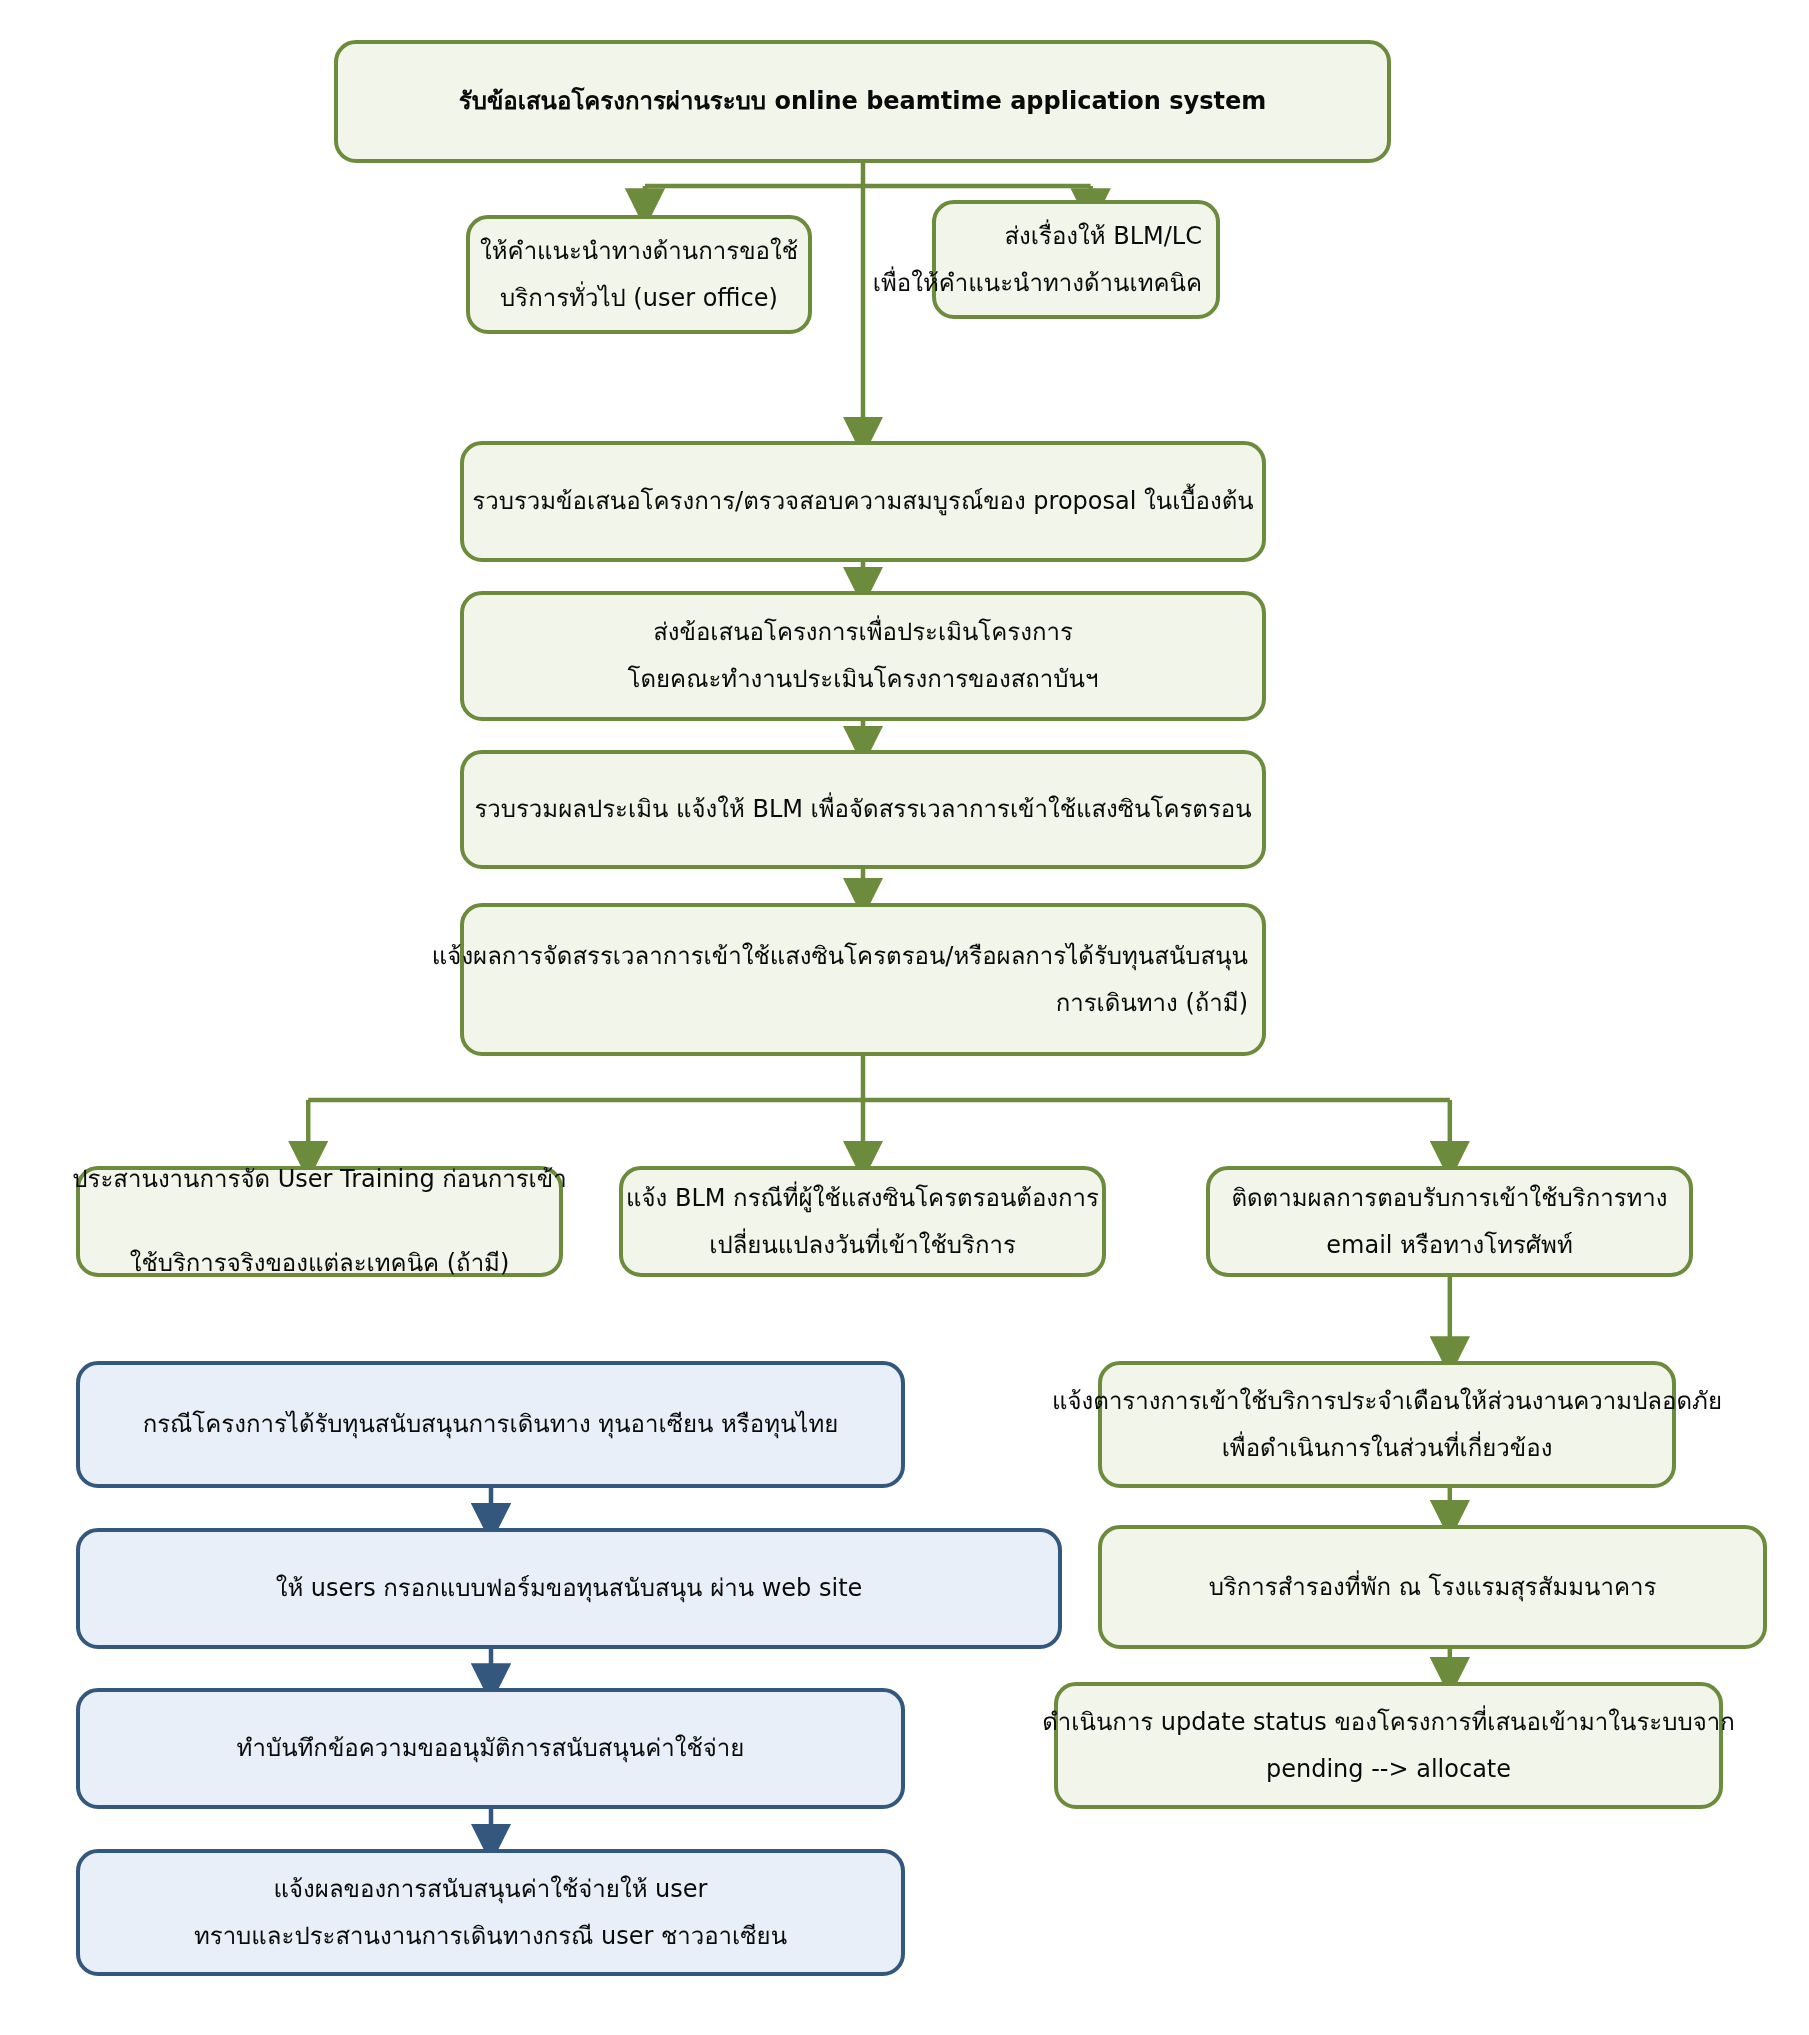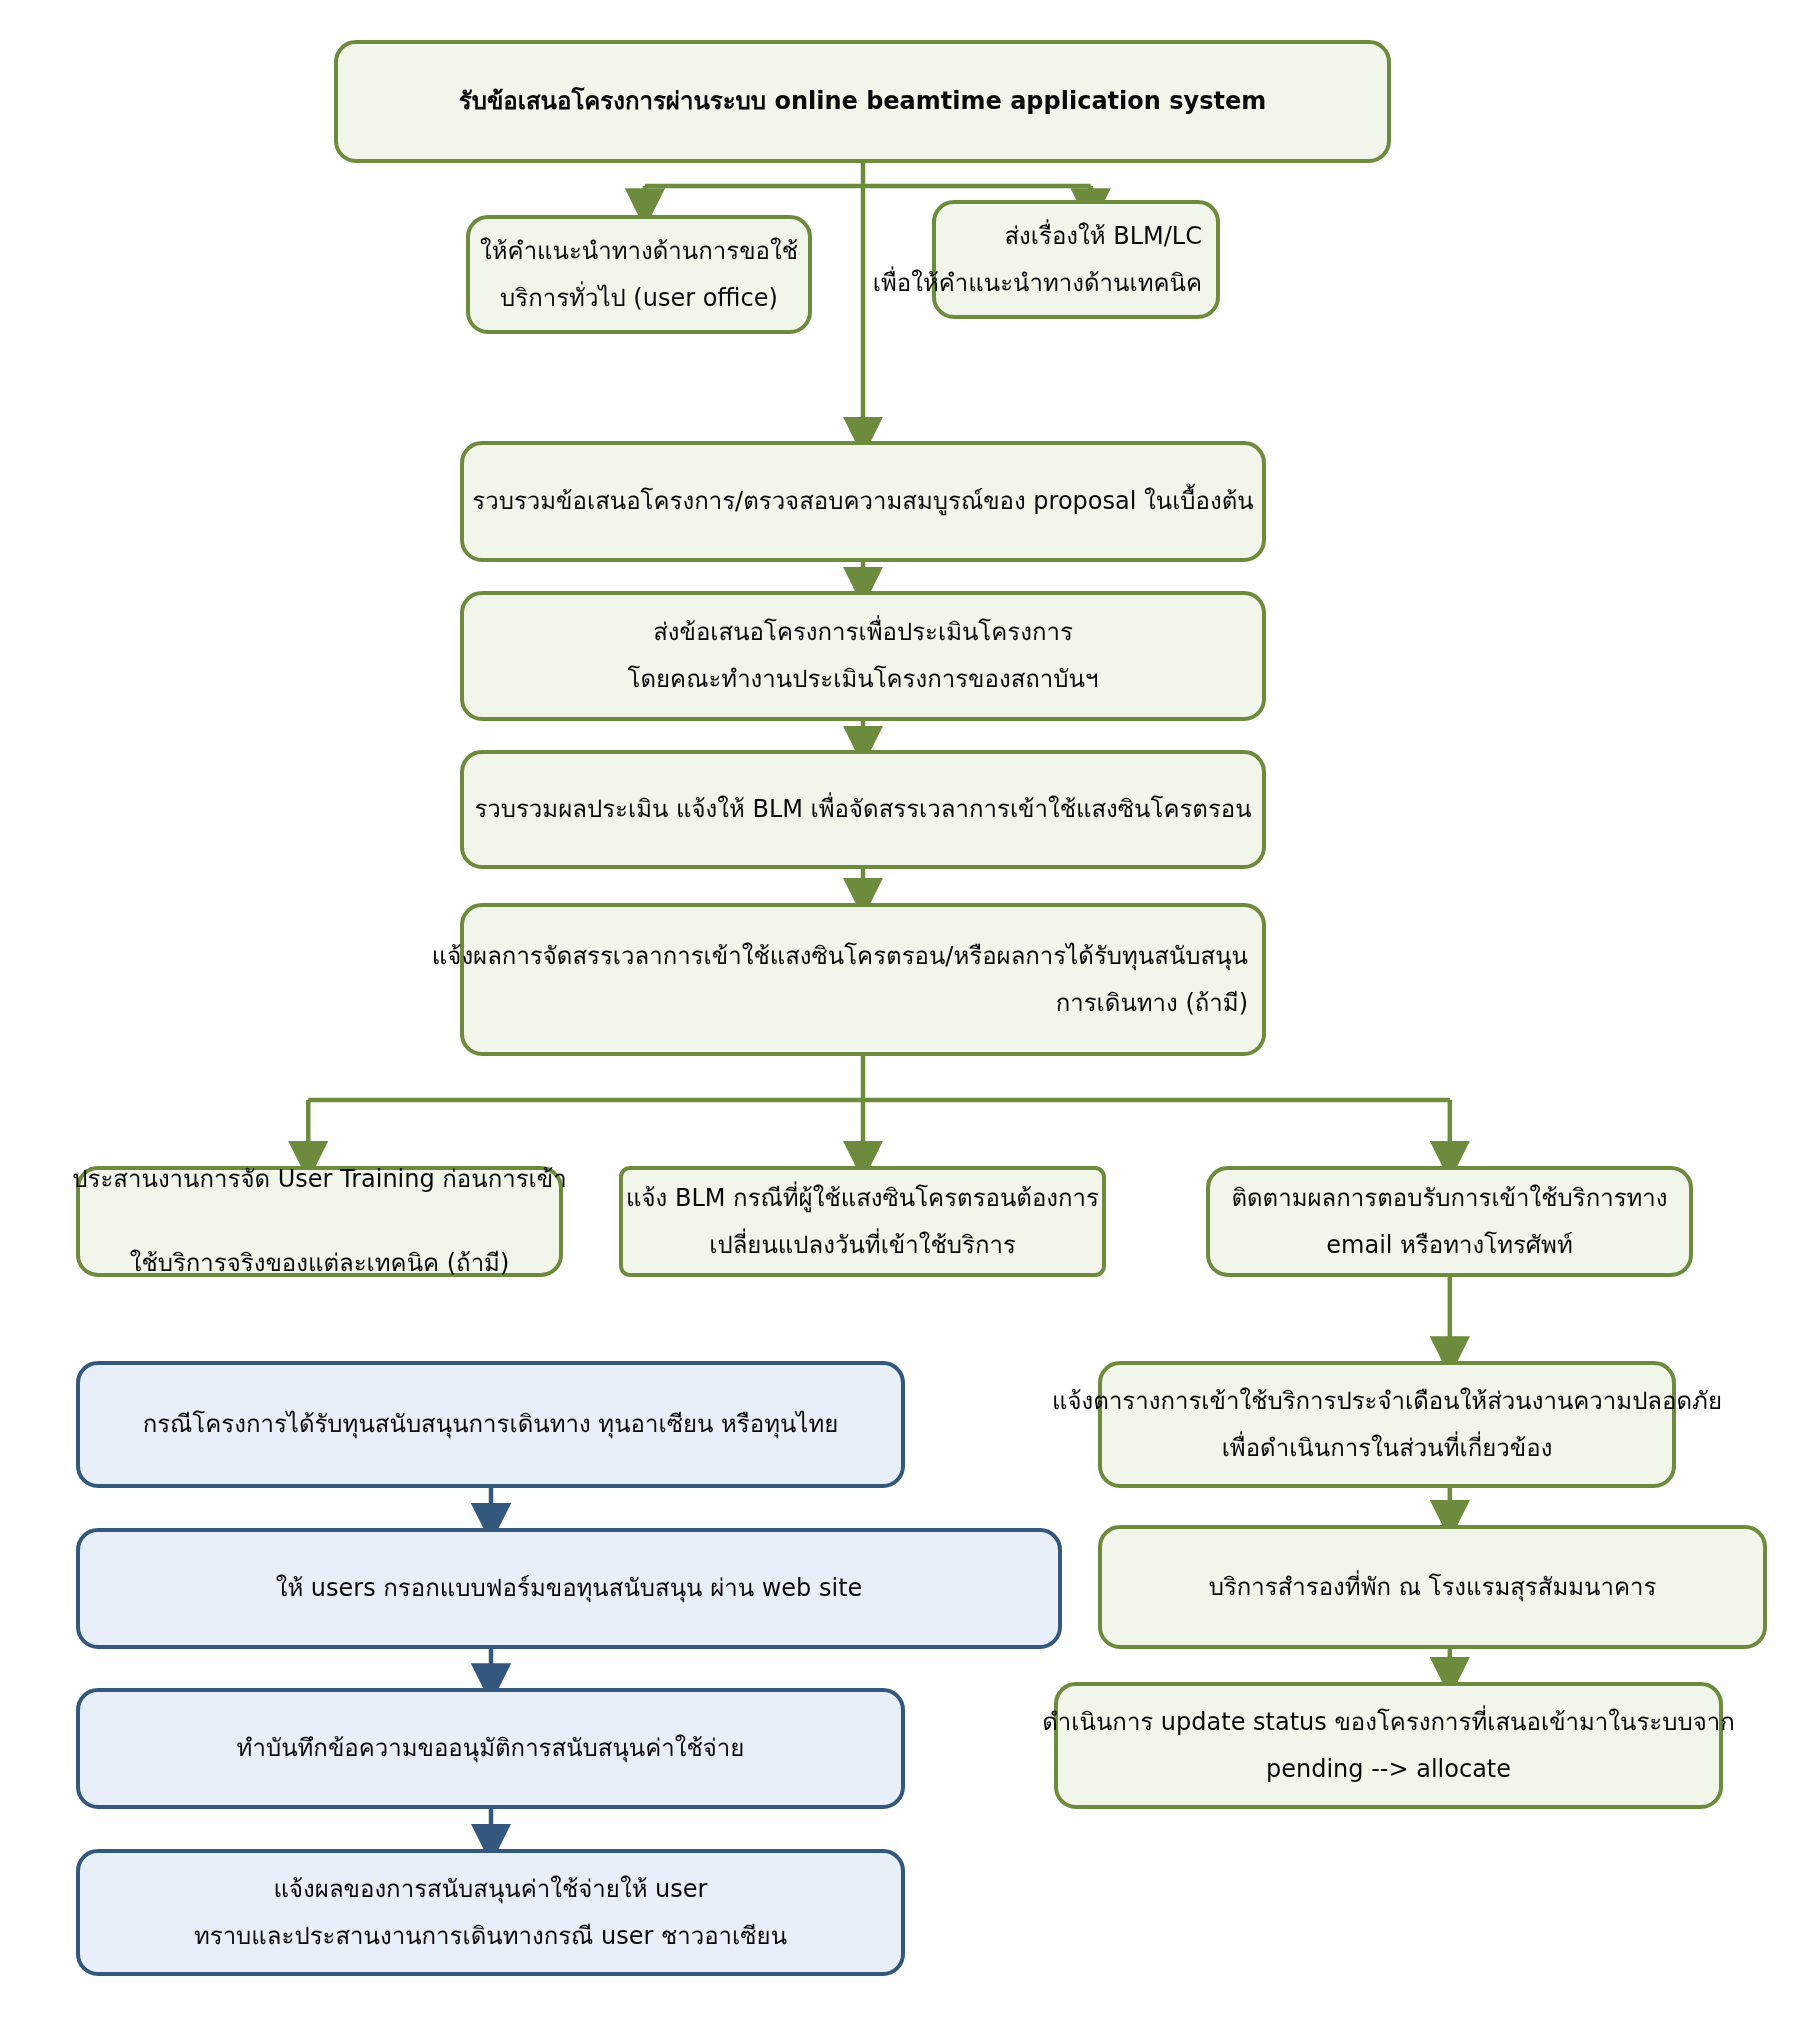--- a/index.html
+++ b/index.html
@@ -138,21 +138,21 @@
   <div class="node green" style="left:460px; top:903px; width:806px; height:153px;align-items:flex-end;">
     <span class="line">แจ้งผลการจัดสรรเวลาการเข้าใช้แสงซินโครตรอน/หรือผลการได้รับทุนสนับสนุน</span>
     <span class="line">การเดินทาง (ถ้ามี)</span>
   </div>
 
   <div class="node green" style="left:76px; top:1166px; width:487px; height:111px;gap:37px;">
     <span class="line">ประสานงานการจัด User Training ก่อนการเข้า</span>
     <span class="line">ใช้บริการจริงของแต่ละเทคนิค (ถ้ามี)</span>
   </div>
 
-  <div class="node green" style="left:619px; top:1166px; width:487px; height:111px;border-radius:11px;">
+  <div class="node green" style="left:619px; top:1166px; width:487px; height:111px;">
     <span class="line">แจ้ง BLM กรณีที่ผู้ใช้แสงซินโครตรอนต้องการ</span>
     <span class="line">เปลี่ยนแปลงวันที่เข้าใช้บริการ</span>
   </div>
 
   <div class="node green" style="left:1206px; top:1166px; width:487px; height:111px;">
     <span class="line">ติดตามผลการตอบรับการเข้าใช้บริการทาง</span>
     <span class="line">email หรือทางโทรศัพท์</span>
   </div>
 
   <div class="node green" style="left:1098px; top:1361px; width:578px; height:127px;">

